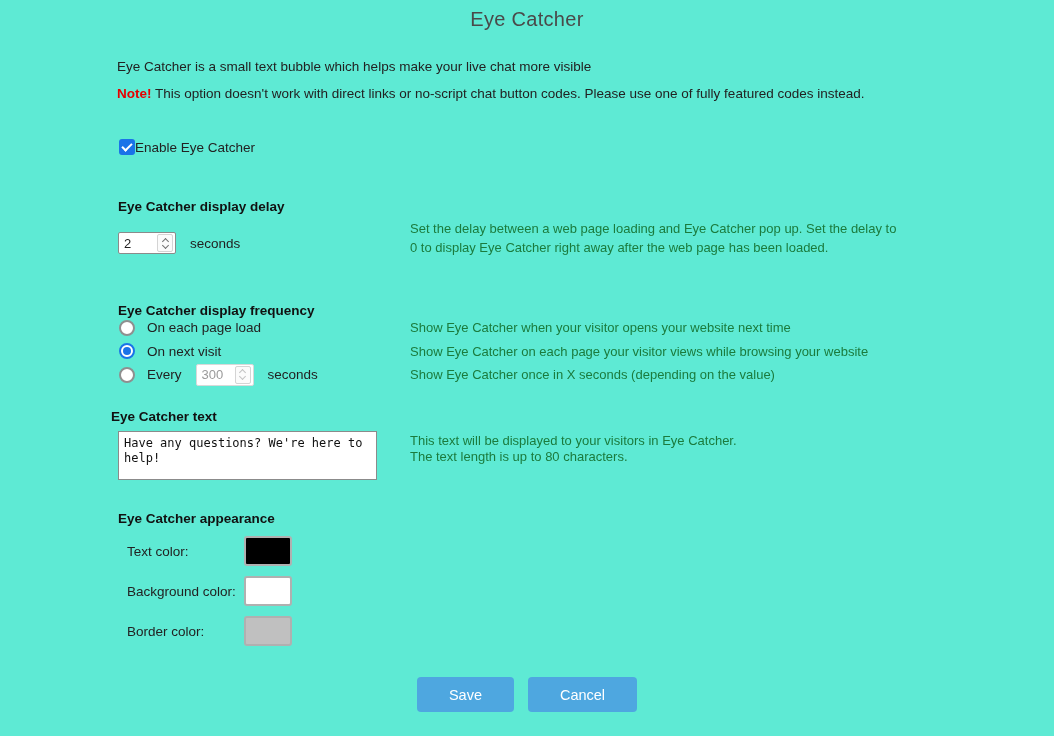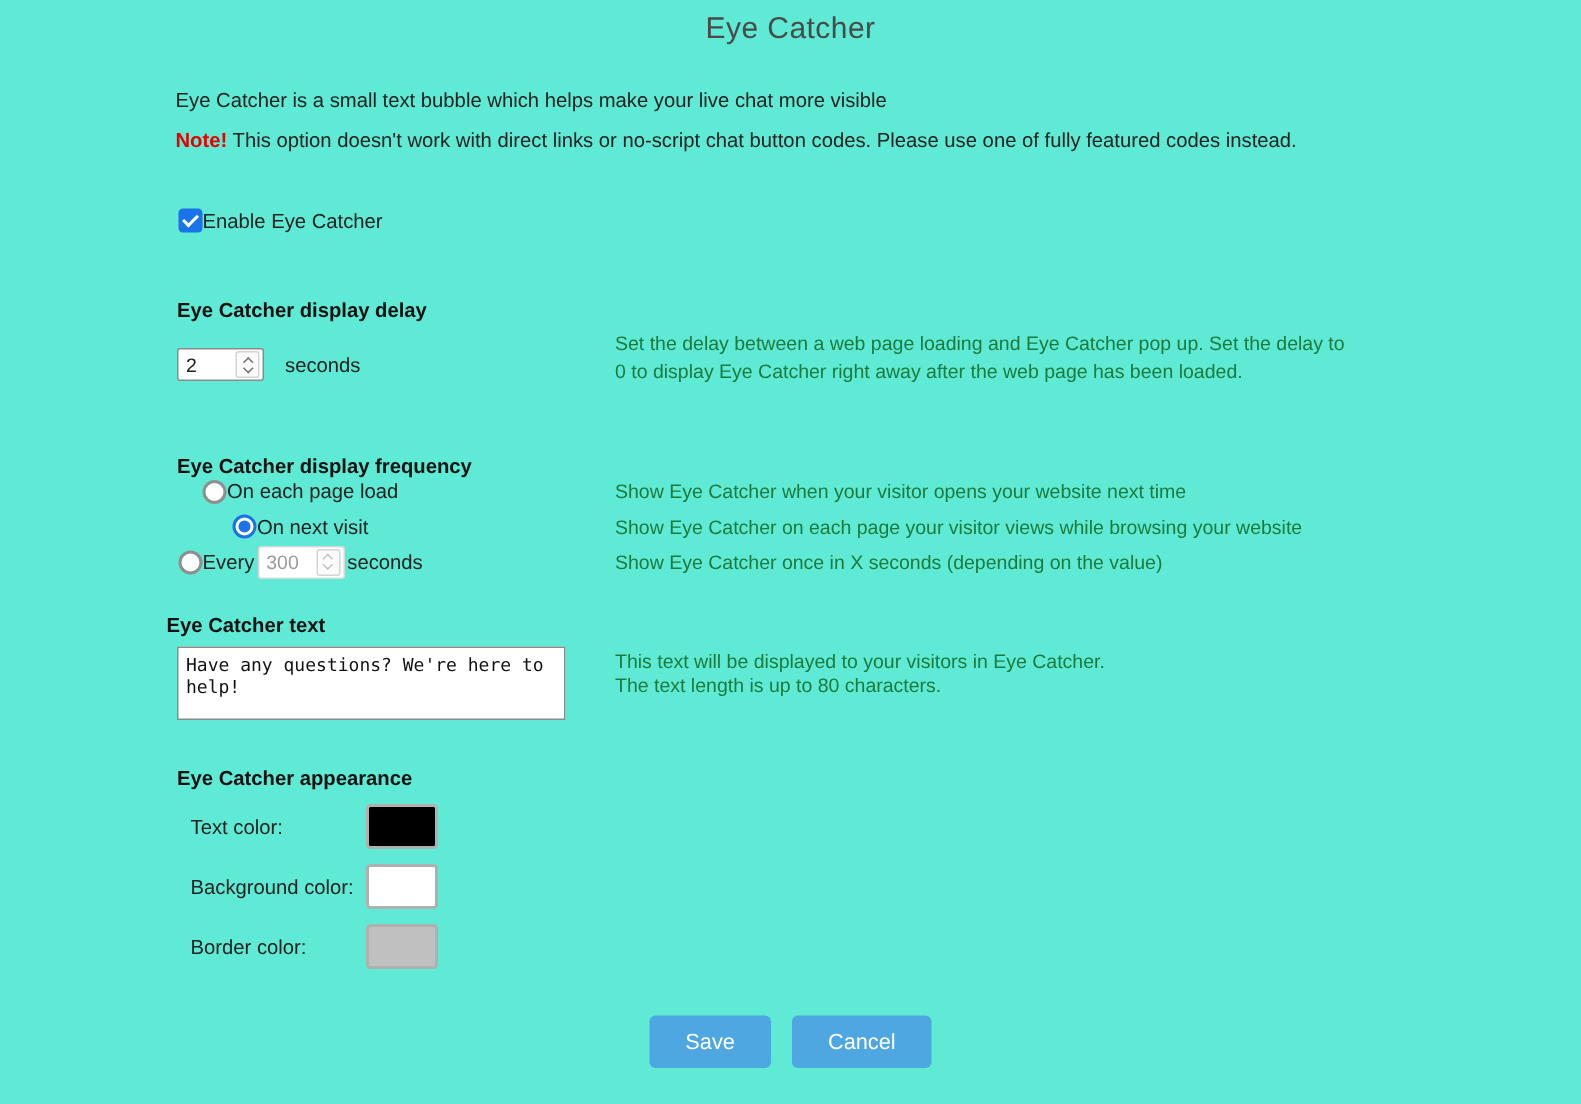--- a/index.html
+++ b/index.html
@@ -54,21 +54,21 @@
   .chev.down { transform:rotate(45deg); margin-top:-2px; }
   .numbox.disabled { border-color:#d9d9d9; color:#9b9b9b; }
   .numbox.disabled .chev { border-color:#c2c2c2; }
 
   .delay-row {
     position:absolute; left:118px; top:232px; display:flex; align-items:center; gap:14px;
     font-size:13.5px; color:#222;
   }
 
   .freq-options { position:absolute; left:119px; top:316px; }
-  .freq-row { display:flex; align-items:center; height:23.5px; font-size:13.5px; color:#222; cursor:pointer;justify-content:center; }
+  .freq-row { display:flex; align-items:center; height:23.5px; gap:12px; font-size:13.5px; color:#222; cursor:pointer; }
   .radio {
     width:16px; height:16px; border-radius:50%; border:2px solid #8f8f8f; background:#fff;
     display:inline-flex; align-items:center; justify-content:center; flex:0 0 auto;
   }
   .radio.on { border-color:#1a73e8; }
   .radio.on::after { content:""; width:8px; height:8px; border-radius:50%; background:#1a73e8; }
   .freq-row .numbox { margin:0 2px; }
 
   .eyetext {
     position:absolute; left:118px; top:431px; width:259px; height:49px;
@@ -77,21 +77,21 @@
   }
 
   .appear-rows { position:absolute; left:127px; top:535px; }
   .appear-row { display:flex; align-items:center; height:32px; margin-bottom:8px; font-size:13.5px; color:#222; }
   .appear-row .lbl { width:117px; }
   .swatch { width:48px; height:30px; border:2px solid #b0b0b0; border-radius:3px; cursor:pointer; }
 
   .btn-row { position:absolute; left:0; top:677px; width:100%; display:flex; justify-content:center; gap:14px; }
   .btn {
     height:35px; border:none; border-radius:4px; background:#4ea7e0; color:#fff;
-    font-family:"Liberation Sans", sans-serif; font-size:14.5px; cursor:pointer; padding:0 24px;
+    font-family:"Liberation Sans", sans-serif; font-size:14.5px; cursor:pointer; padding:0 32px;
   }
 </style>
 </head>
 <body>
 
 <div class="page">
 
   <h1 class="title">Eye Catcher</h1>
 
   <p class="intro">Eye Catcher is a small text bubble which helps make your live chat more visible</p>

